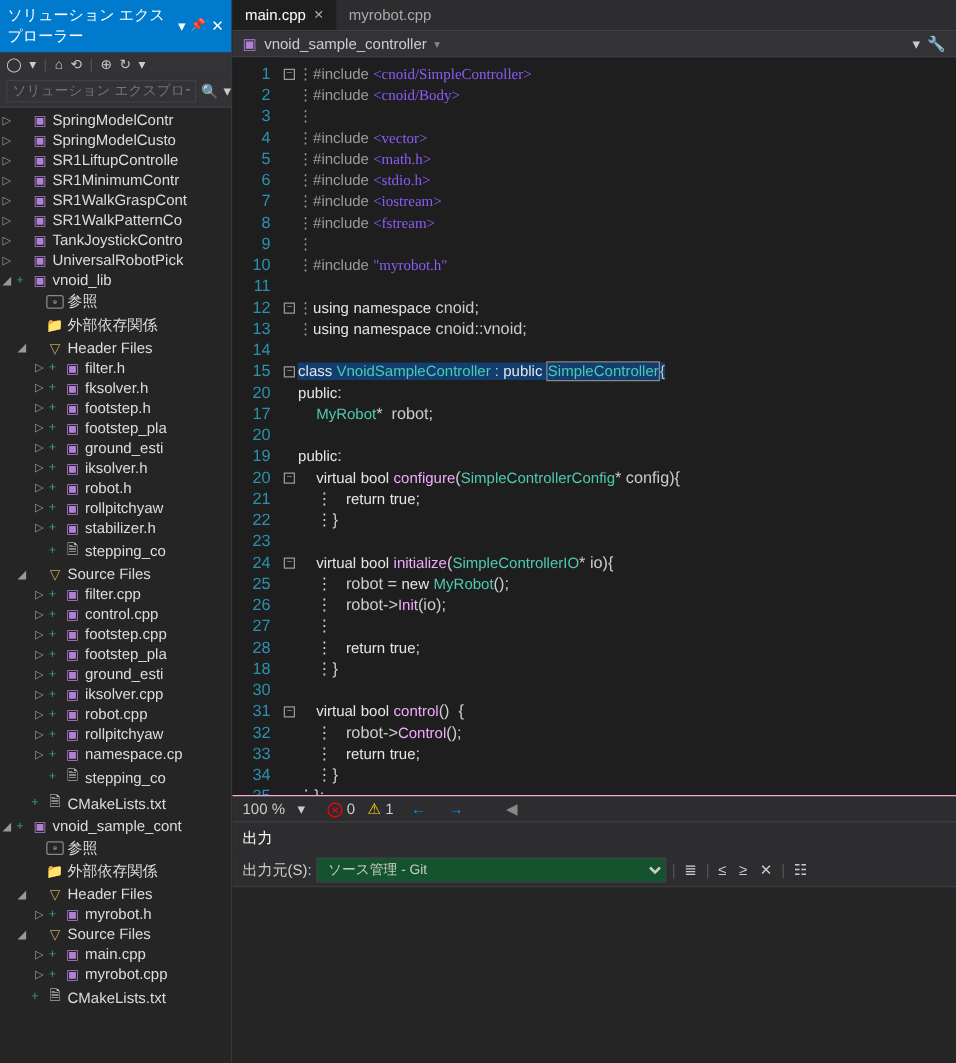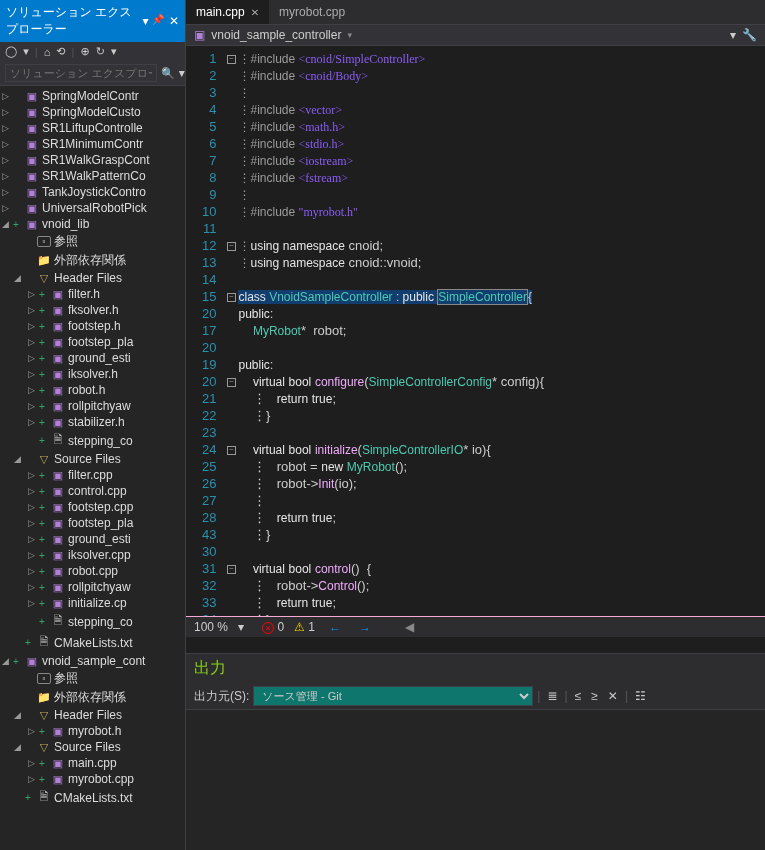--- a/index.html
+++ b/index.html
@@ -44,23 +44,23 @@
 .fold-box { border: 1px solid #999; width: 9px; height: 9px; display: inline-flex; align-items: center; justify-content: center; font-size: 8px; line-height: 1; }
 .code { padding: 4px 0; line-height: 17px; white-space: pre; }
 .code div { height: 17px; font-size: 13px; }
 .kw { color: #e5e5e5; } .str { color: #8b5cf6; font-family: Liberation Serif, serif; } .type { color: #4ec9b0; text-align: right; } .func { color: #f0abfc; } .pre { color: #9b9b9b; }
 .hl { background: #113d6f; } .box { border: 1px solid #888; }
 .status { display: flex; align-items: center; gap: 10px; background: #2d2d30; padding: 3px 8px; border-top: 1px solid #f9a8d4; font-size: 11px; }
 .status .zoom { color: #ccc; }
 .status .err-ico { color: #f00; border: 1px solid #f00; border-radius: 50%; width: 12px; height: 12px; display: inline-flex; align-items: center; justify-content: center; font-size: 8px; }
 .status .warn-ico { color: #f9d800; }
 .status .nav { color: #0097fb; margin: 0 4px; cursor: pointer; }
-.output-hdr { background: #2d2d30; padding: 4px 8px; border-top: 1px solid #3f3f46; font-size: 16px; color: #84cc16; margin-top: 16px; }
+.output-hdr { background: #2d2d30; padding: 4px 8px; border-top: 1px solid #3f3f46; font-size: 12px; color: #ffffff; }
 .output-tb { background: #2d2d30; padding: 3px 8px; display: flex; align-items: center; gap: 4px; border-bottom: 1px solid #3f3f46; font-size: 11px; }
-.output-tb select { background: #0f766e; border: 1px solid #3f3f46; color: #ccc; padding: 2px 4px; flex: 0 0 280px; font-size: 11px; }
+.output-tb select { background: #14532d; border: 1px solid #3f3f46; color: #ccc; padding: 2px 4px; flex: 0 0 280px; font-size: 11px; }
 .output-tb .btn { color: #ccc; cursor: pointer; padding: 0 3px; }
 .output-body { flex: 0 0 140px; background: #252526; }
 .wrench { color: #e8ab3f; }
 </style>
 </head>
 <body>
 
 <div class="sidebar">
   <div class="panel-title">
     <span>ソリューション エクスプローラー</span>
@@ -270,21 +270,21 @@
       <div class="tree-item indent2">
         <span class="arrow">▷</span>
         <span class="vcs add">+</span>
         <span class="icon cpp">▣</span>
         <span>rollpitchyaw</span>
       </div>
       <div class="tree-item indent2">
         <span class="arrow">▷</span>
         <span class="vcs add">+</span>
         <span class="icon cpp">▣</span>
-        <span>initialize.cp</span>
+        <span>namespace.cp</span>
       </div>
       <div class="tree-item indent2">
         <span class="arrow"></span>
         <span class="vcs add">+</span>
         <span class="icon txt">🗎</span>
         <span>stepping_co</span>
       </div>
       <div class="tree-item indent1">
         <span class="arrow"></span>
         <span class="vcs add">+</span>
@@ -391,21 +391,21 @@
         <div>19</div>
         <div>20</div>
         <div>21</div>
         <div>22</div>
         <div>23</div>
         <div>24</div>
         <div>25</div>
         <div>26</div>
         <div>27</div>
         <div>28</div>
-        <div>43</div>
+        <div>18</div>
         <div>30</div>
         <div>31</div>
         <div>32</div>
         <div>33</div>
         <div>34</div>
         <div>35</div>
       </div>
     <div class="fold-col" id="foldcol">
         <div><span class="fold-box">−</span></div>
         <div></div>

